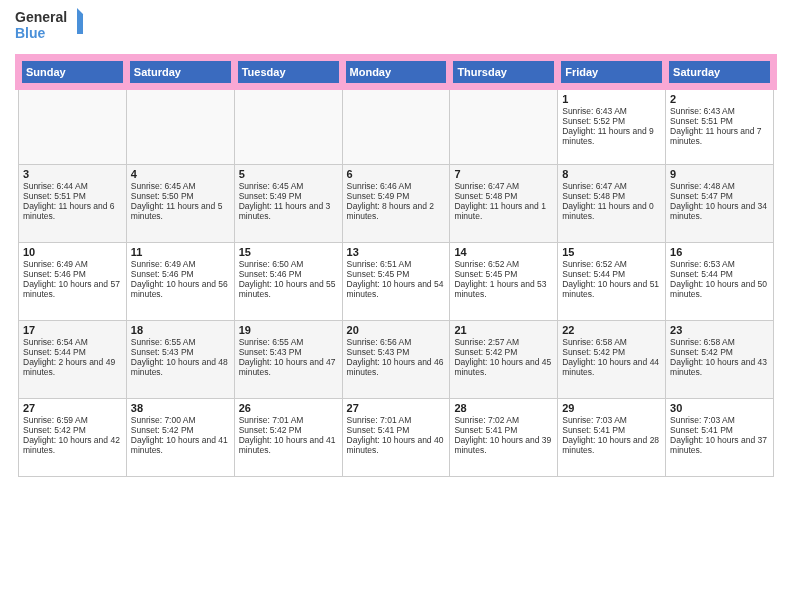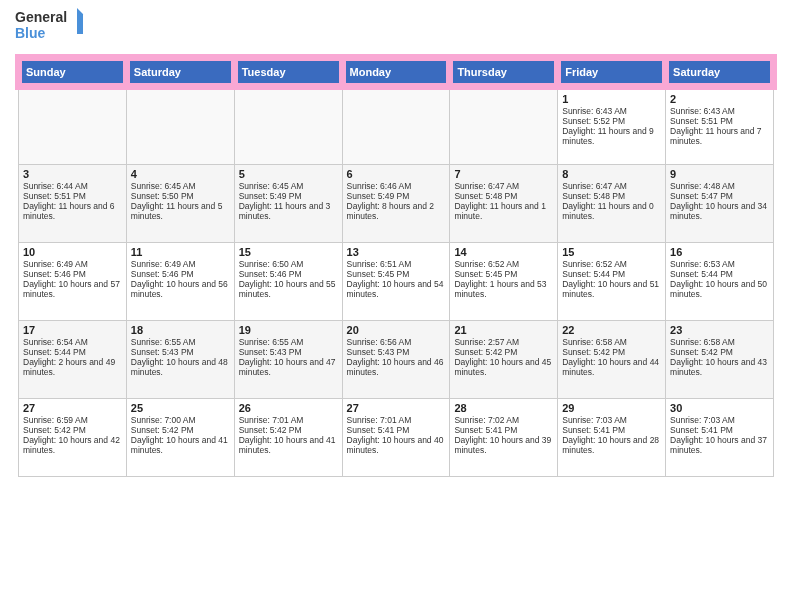--- a/index.html
+++ b/index.html
@@ -259,21 +259,21 @@
           </td>
         </tr>
         <tr>
           <td>
             <span class="day-num">27</span>
             <div>Sunrise: 6:59 AM</div>
             <div>Sunset: 5:42 PM</div>
             <div>Daylight: 10 hours and 42 minutes.</div>
           </td>
           <td>
-            <span class="day-num">25</span>
+            <span class="day-num">38</span>
             <div>Sunrise: 7:00 AM</div>
             <div>Sunset: 5:42 PM</div>
             <div>Daylight: 10 hours and 41 minutes.</div>
           </td>
           <td>
             <span class="day-num">26</span>
             <div>Sunrise: 7:01 AM</div>
             <div>Sunset: 5:42 PM</div>
             <div>Daylight: 10 hours and 41 minutes.</div>
           </td>

